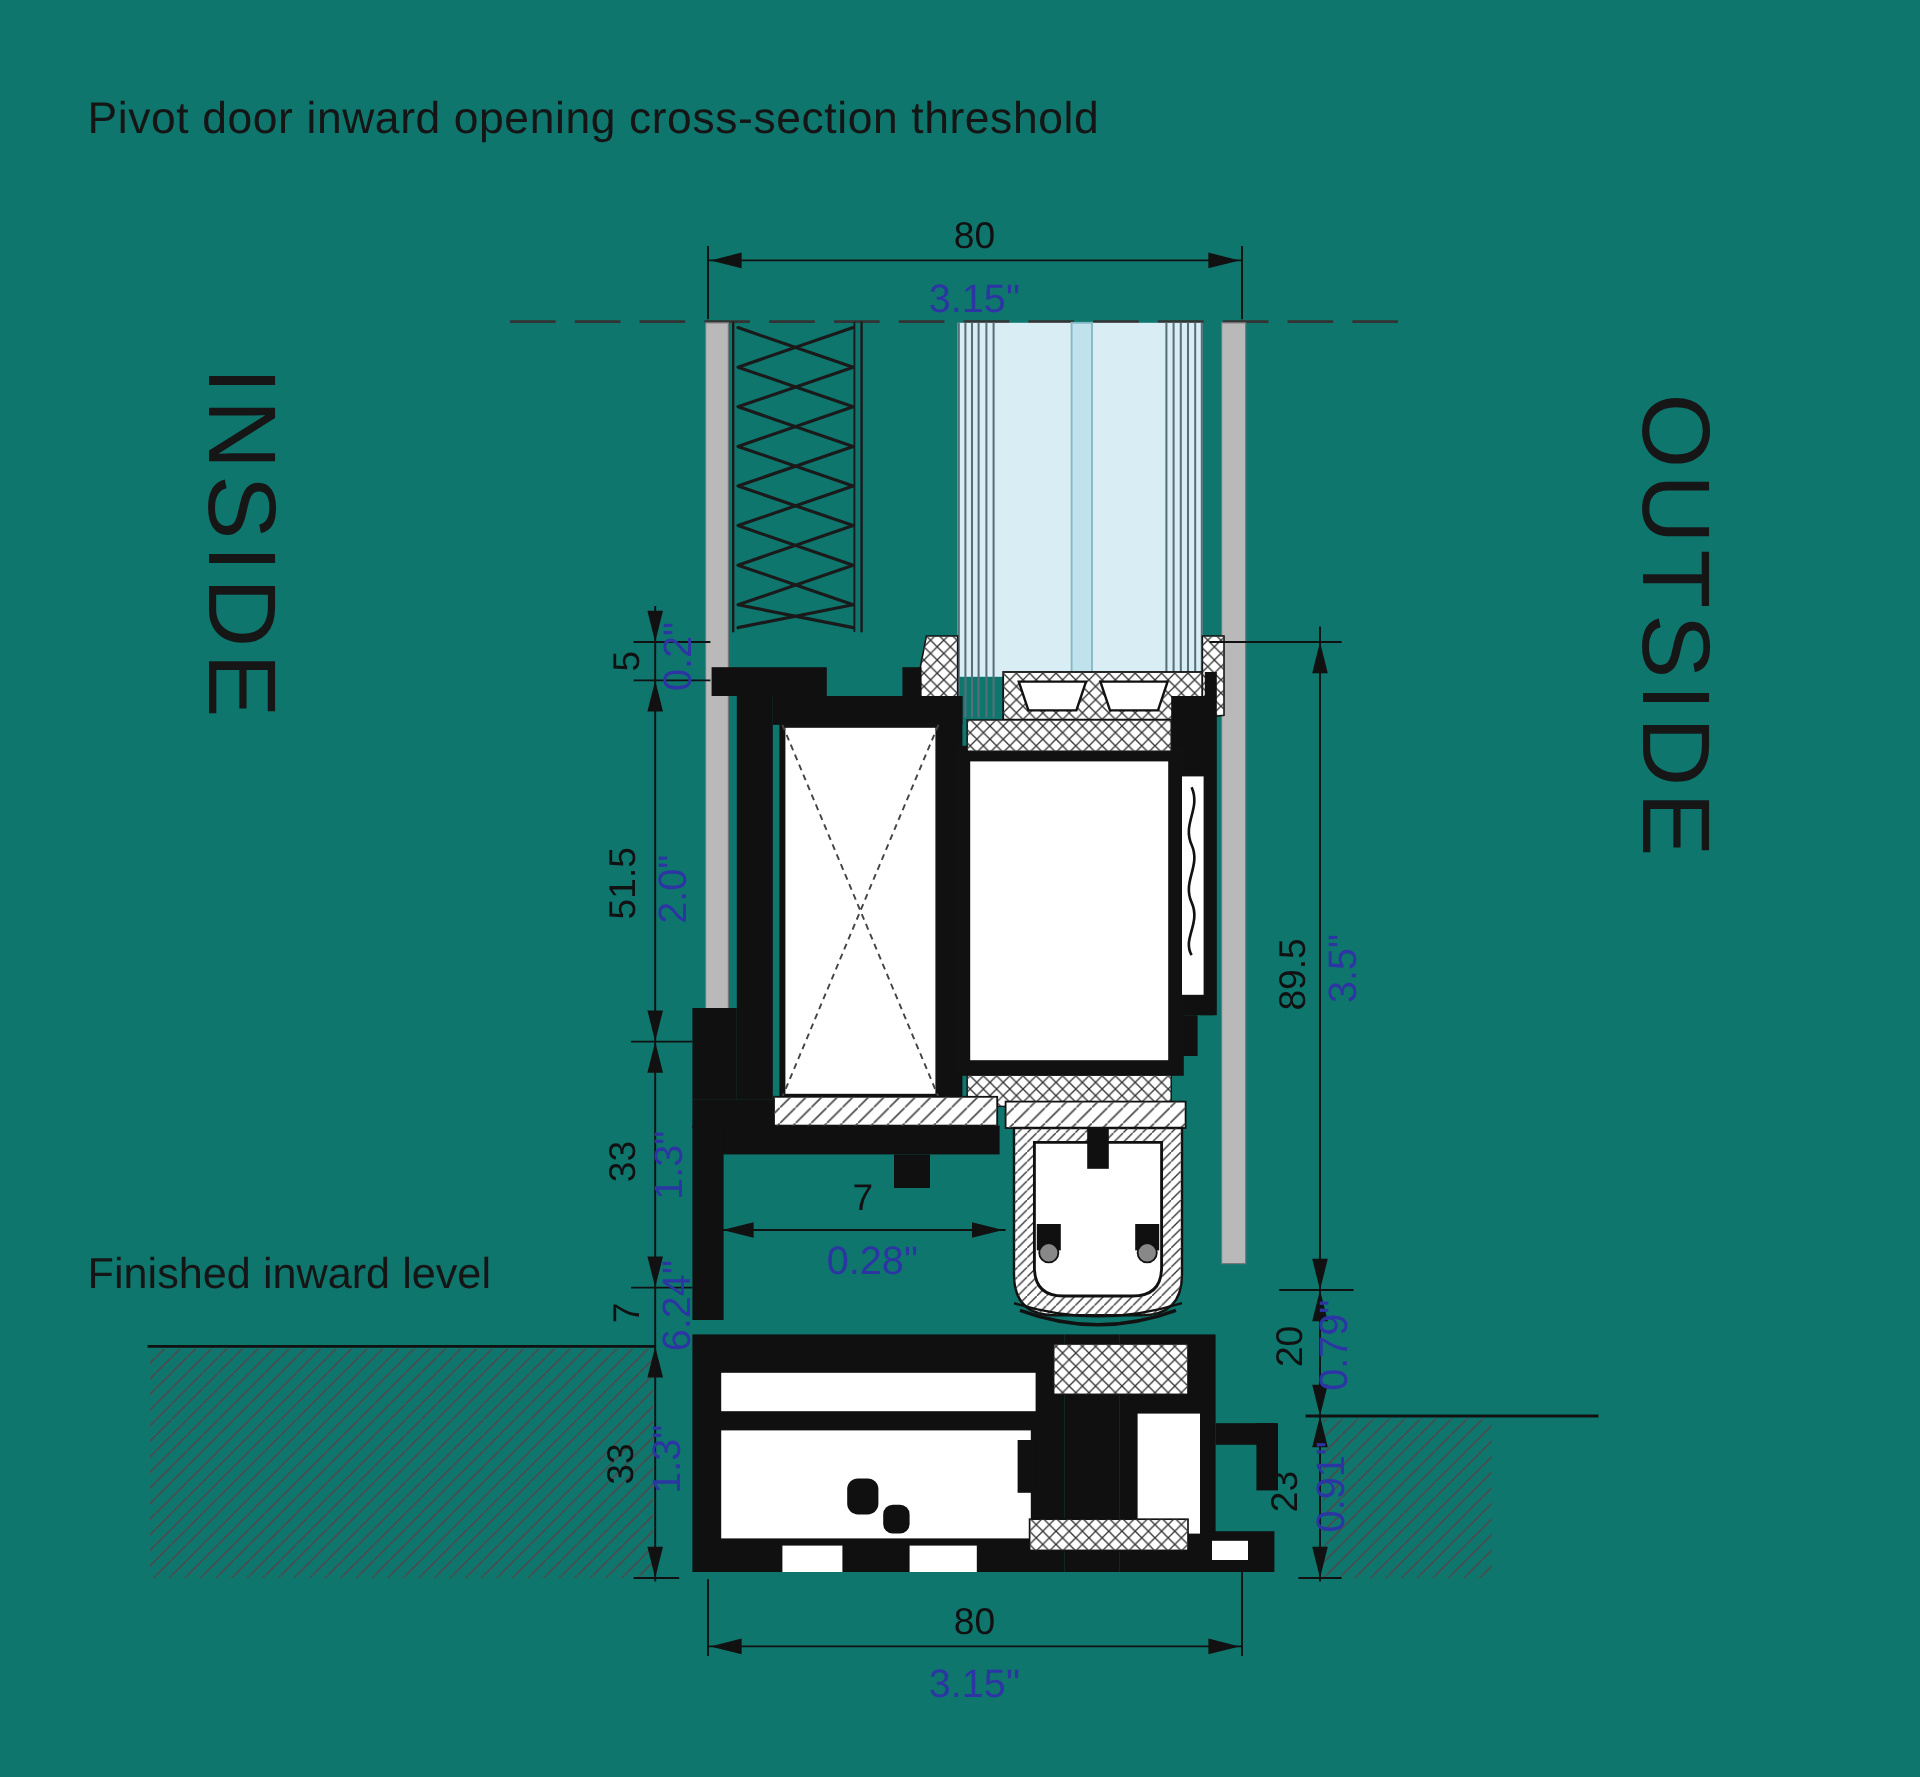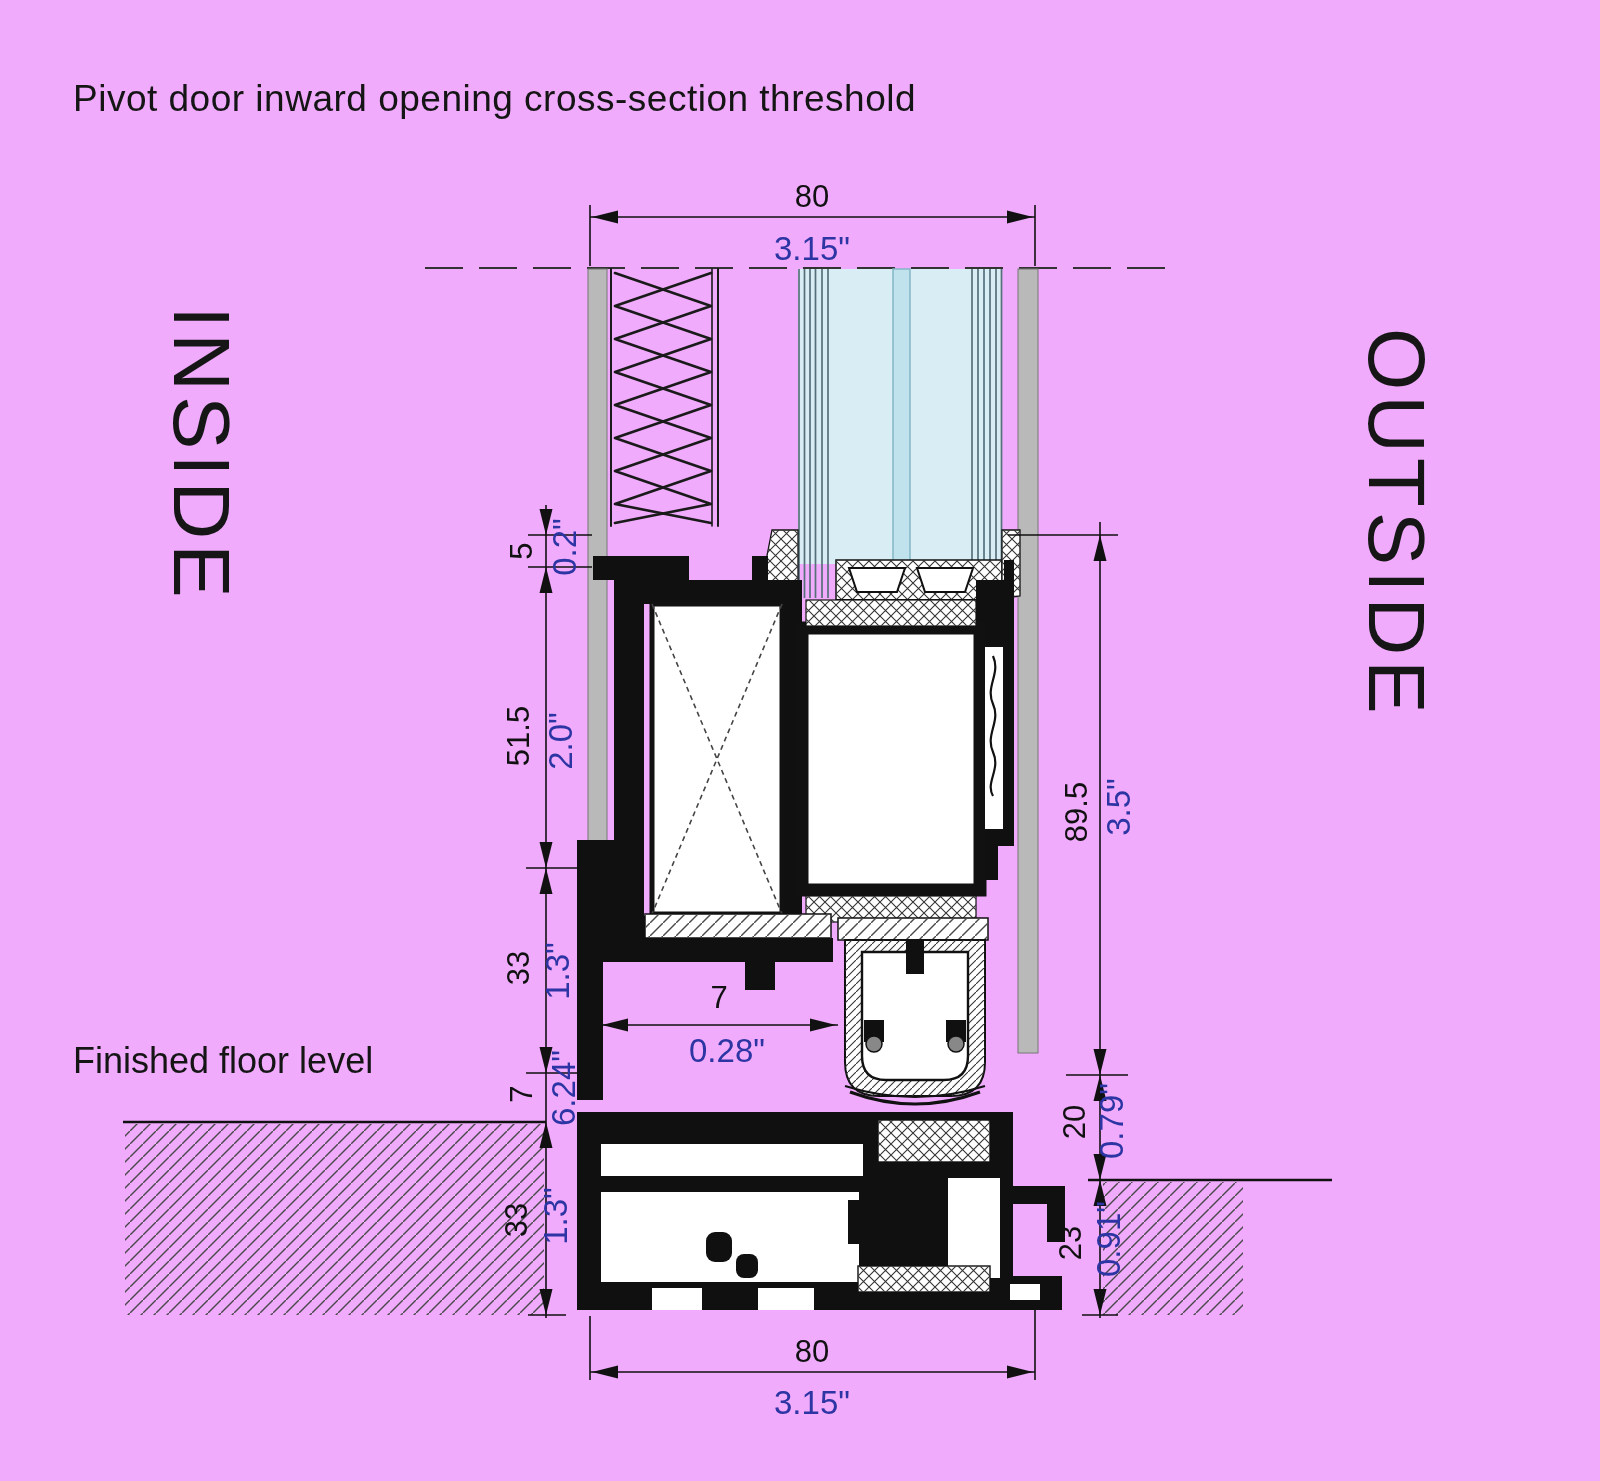--- a/index.html
+++ b/index.html
@@ -1,16 +1,16 @@
 <!DOCTYPE html>
 <html><head>
 <meta charset="utf-8">
 <style>
   html,body{margin:0;padding:0;background:#f8f7f4;}
-  #stage{position:relative;width:1600px;height:1481px;background:#f0abfc;overflow:hidden;
+  #stage{position:relative;width:1600px;height:1481px;background:#0f766e;overflow:hidden;
          font-family:"Liberation Sans",sans-serif;}
   .title{position:absolute;left:73px;top:78px;font-size:37px;font-weight:500;color:#151515;
          letter-spacing:.5px;white-space:nowrap;}
   .floorlabel{position:absolute;left:73px;top:1040px;font-size:36px;font-weight:500;color:#151515;white-space:nowrap;}
   .sidelabel{position:absolute;font-size:80px;font-weight:500;color:#161616;letter-spacing:5px;
              white-space:nowrap;transform-origin:top left;transform:rotate(90deg);}
   #inside{left:247px;top:306px;}
   #outside{left:1442px;top:328px;}
   svg{position:absolute;left:0;top:0;}
   svg text{font-family:"Liberation Sans",sans-serif;}
@@ -18,21 +18,21 @@
   .inch{fill:#2c35a3;font-size:33px;font-weight:500;}
 </style>
 </head>
 <body>
 
 <div id="stage">
 
   <div class="title">Pivot door inward opening cross-section threshold</div>
   <div class="sidelabel" id="inside">INSIDE</div>
   <div class="sidelabel" id="outside">OUTSIDE</div>
-  <div class="floorlabel">Finished floor level</div>
+  <div class="floorlabel">Finished inward level</div>
 
   <svg width="1600" height="1481" viewBox="0 0 1600 1481">
     <defs>
       <pattern id="hatch" width="13" height="13" patternUnits="userSpaceOnUse">
         <path d="M-3,16 L16,-3" stroke="#4a4a4a" stroke-width="1.4"></path>
       </pattern>
       <pattern id="hatchD" width="8" height="8" patternUnits="userSpaceOnUse">
         <path d="M-2,10 L10,-2" stroke="#333" stroke-width="1.1"></path>
       </pattern>
       <pattern id="hatchX" width="11" height="11" patternUnits="userSpaceOnUse">

